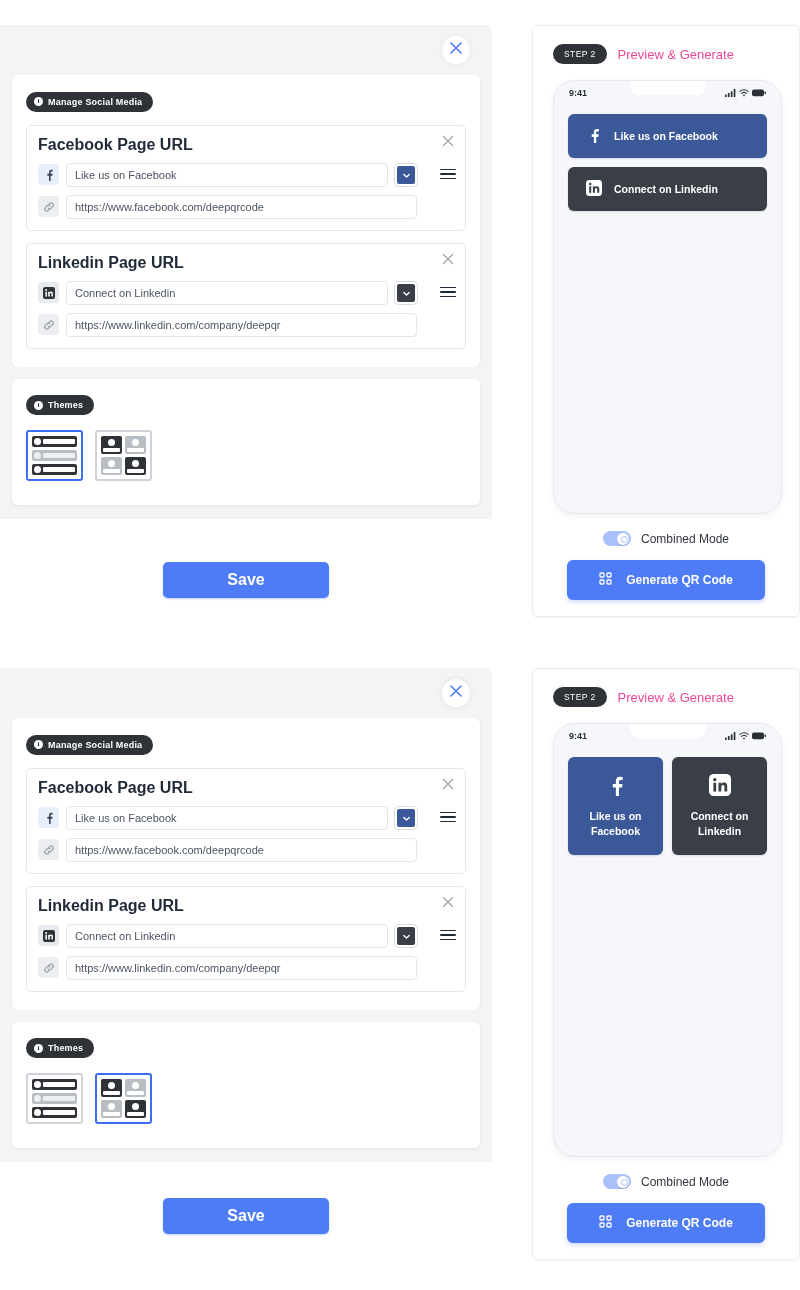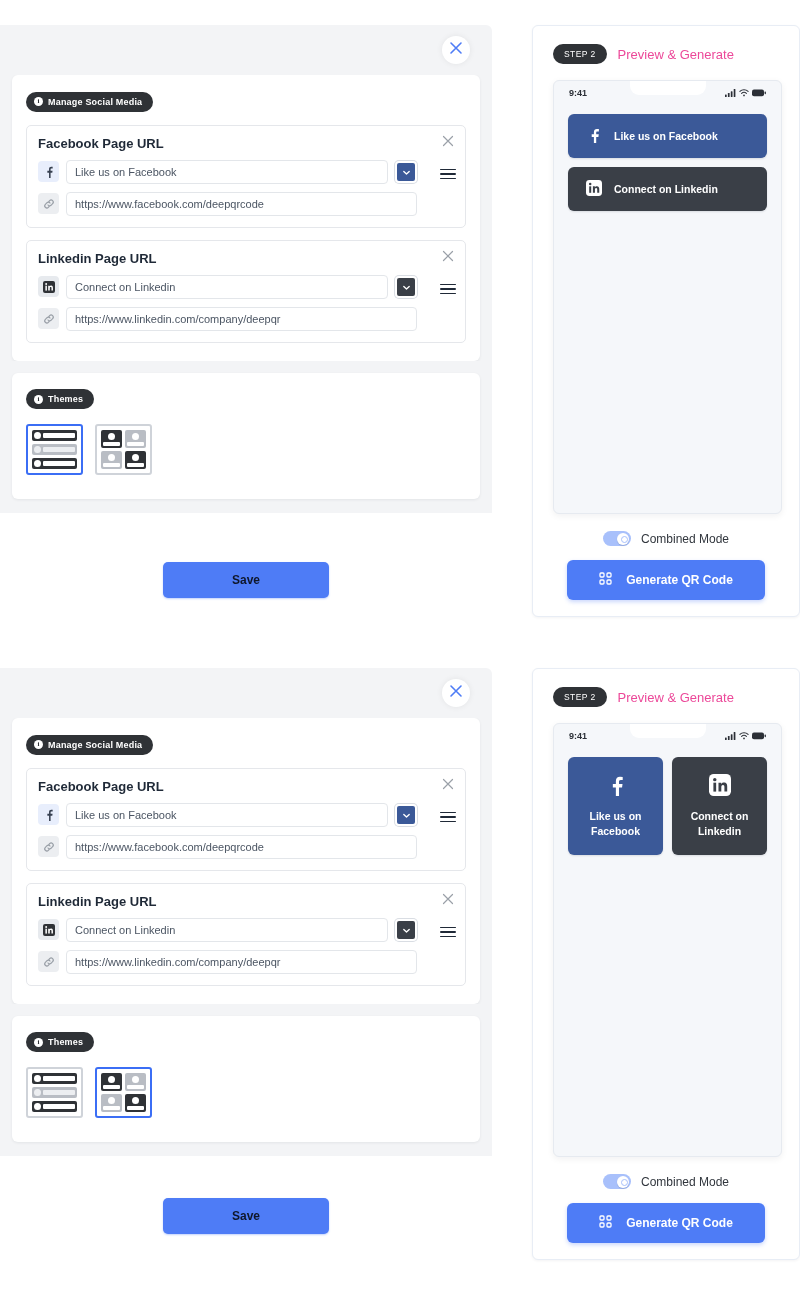--- a/index.html
+++ b/index.html
@@ -73,21 +73,21 @@
   .social-card {
     position: relative;
     border: 1px solid #e5e7eb;
     border-radius: 5px;
     padding: 10px 48px 11px 11px;
     margin-bottom: 12px;
     background: #fff;
   }
   .social-card:last-child { margin-bottom: 0; }
   .sc-label {
-    font-size: 13px; font-weight: bold; color: #1f2937;
+    font-size: 16px; font-weight: bold; color: #1f2937;
     margin-bottom: 9px;
   }
   .sc-row { display: flex; align-items: center; gap: 7px; margin-bottom: 8px; }
   .sc-row:last-child { margin-bottom: 0; }
   .ico-badge {
     width: 21px; height: 21px; border-radius: 4px;
     display: flex; align-items: center; justify-content: center;
     flex: 0 0 21px;
   }
   .ico-badge.fb  { background: #e8eefc; }
@@ -159,21 +159,21 @@
   .tb-cell.grey { background: #b9bdc4; }
   .tb-cell .d { width: 7px; height: 7px; border-radius: 50%; background: #fff; }
   .tb-cell .l { width: 100%; height: 4px; border-radius: 1px; background: #fff; }
 
   
   .save-wrap { position: absolute; left: 0; top: 537px; width: 492px; display: flex; justify-content: center; }
   .save-btn {
     width: 166px; height: 36px;
     background: #4e7cf6;
     border-radius: 5px;
-    color: #0f172a; font-size: 12px; font-weight: bold;
+    color: #ffffff; font-size: 16px; font-weight: bold;
     display: flex; align-items: center; justify-content: center;
     cursor: pointer;
     box-shadow: 0 1px 2px rgba(78,124,246,.35);
   }
 
   
   .preview {
     position: absolute;
     left: 532px; top: 25px;
     width: 268px; height: 592px;
@@ -190,21 +190,21 @@
     border-radius: 999px; padding: 5px 11px;
   }
   .step-title { font-size: 13px; color: #ec4899; }
 
   .phone {
     position: relative;
     width: 229px; height: 434px;
     margin: 0 auto;
     background: #f5f7fa;
     border: 1px solid #e6eaf0;
-    border-radius: 6px;
+    border-radius: 22px;
     box-shadow: 0 2px 7px rgba(16,24,40,.06);
     overflow: hidden;
   }
   .notch {
     position: absolute; left: 50%; transform: translateX(-50%);
     top: 0; width: 76px; height: 14px;
     background: #ffffff;
     border-bottom-left-radius: 9px; border-bottom-right-radius: 9px;
   }
   .statusbar {

